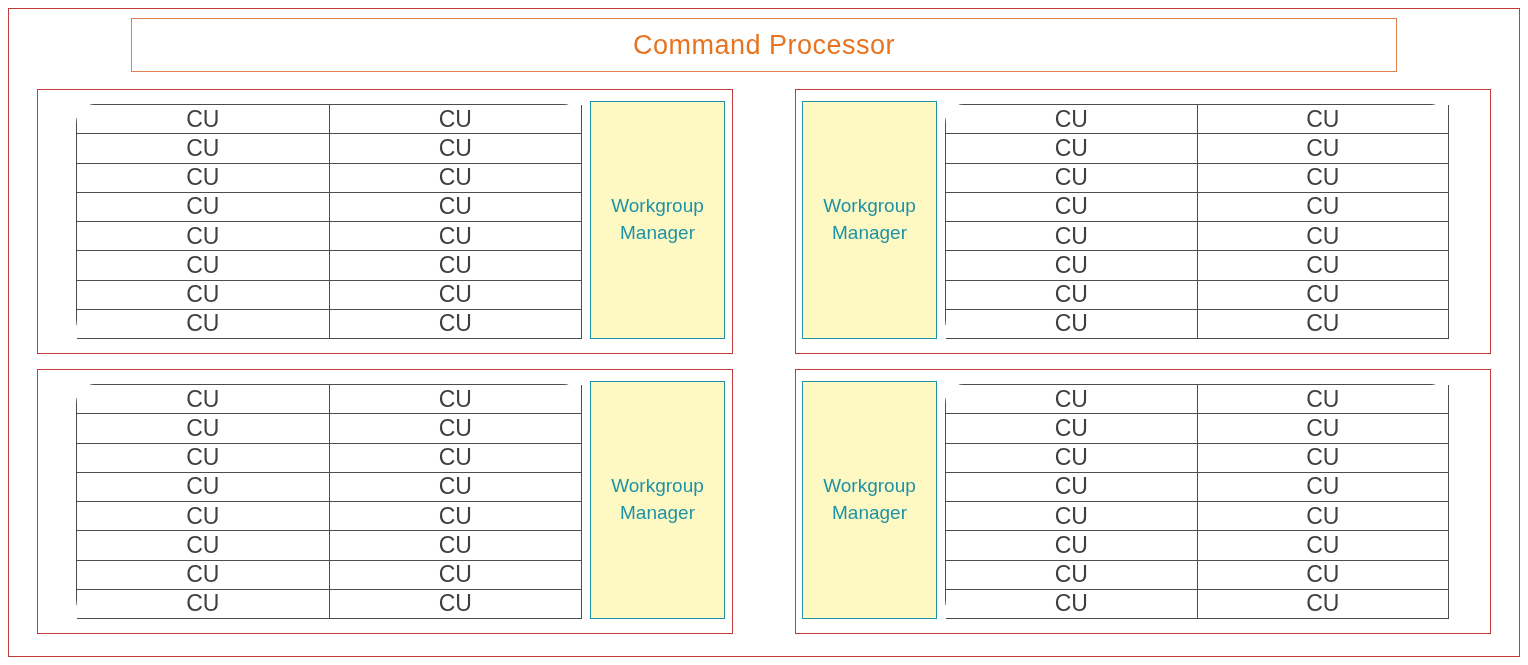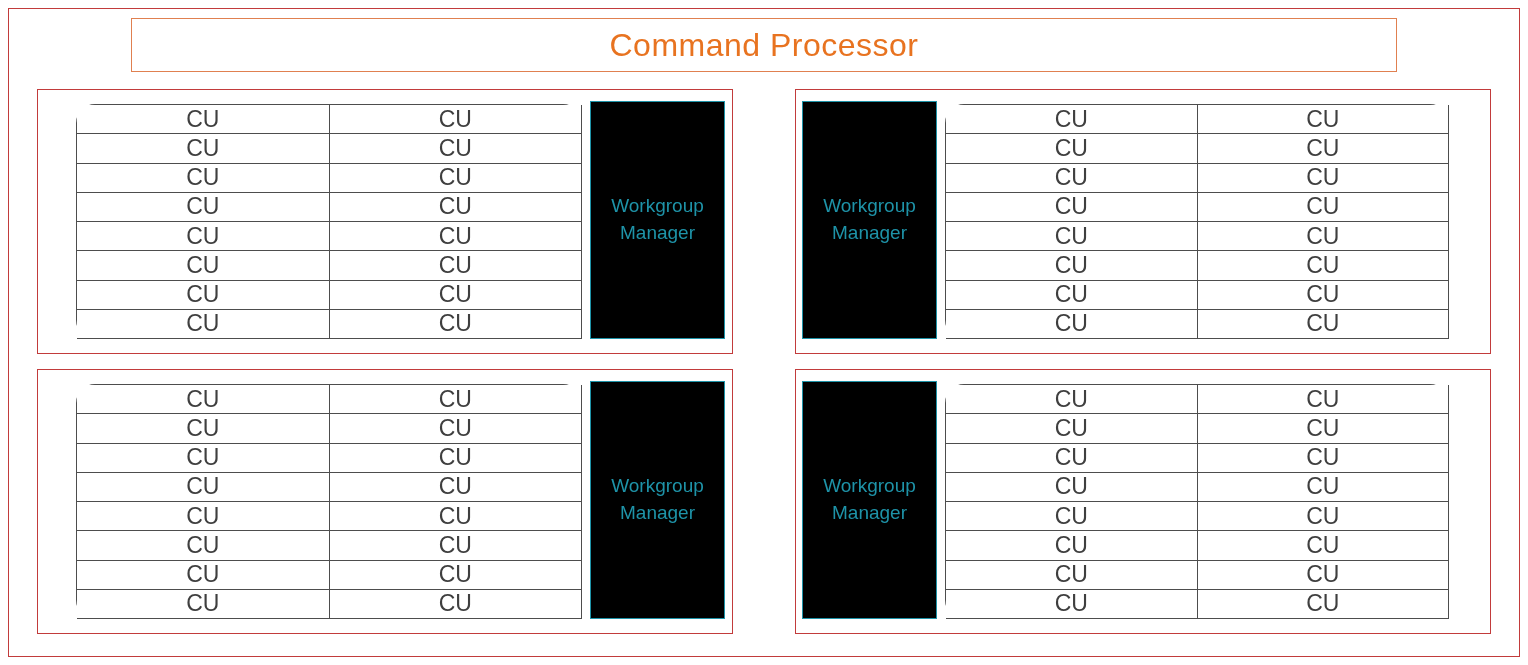--- a/index.html
+++ b/index.html
@@ -25,21 +25,21 @@
     width: 1266px;
     height: 54px;
     border: 1px solid #e08050;
     display: flex;
     align-items: center;
     justify-content: center;
     box-sizing: border-box;
   }
   .cp-label {
     color: #e87320;
-    font-size: 32px;
+    font-size: 27px;
     letter-spacing: 0.5px;
   }
   .engines {
     margin: 17px 28px 0 28px;
     display: grid;
     grid-template-columns: 1fr 1fr;
     column-gap: 62px;
     row-gap: 15px;
   }
   .quadrant {
@@ -76,21 +76,21 @@
   }
   .wm-box {
     flex: 0 0 135px;
     border: 1px solid #1e93a8;
     display: flex;
     align-items: center;
     justify-content: center;
     text-align: center;
     padding: 0 13px;
     box-sizing: border-box;
-    background: #000000;
+    background: #fef9c3;
   }
   .wm-label {
     color: #1e93a8;
     font-size: 19px;
     line-height: 1.4;
   }
 </style>
 </head>
 <body>
 

